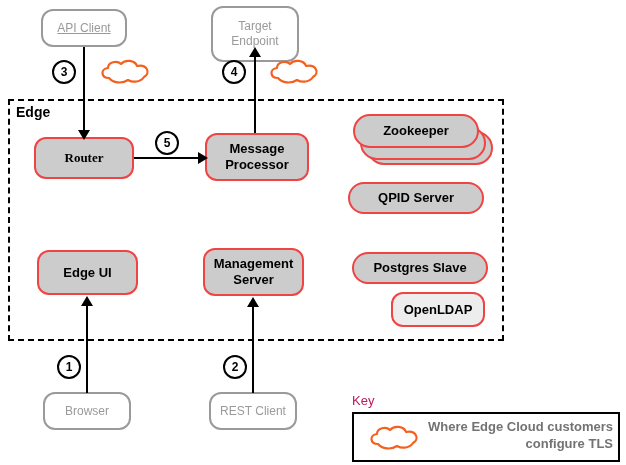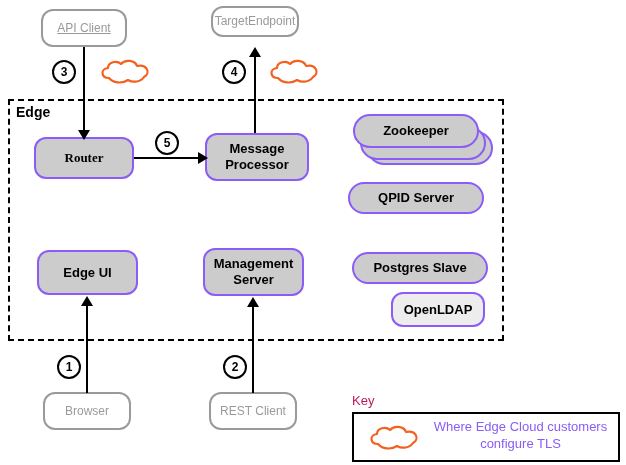--- a/index.html
+++ b/index.html
@@ -30,21 +30,21 @@
   .ext {
     border: 2px solid #9a9a9a;
     background: #ffffff;
     color: #9a9a9a;
     border-radius: 12px;
     font-size: 12px;
     font-weight: normal;
   }
   
   .comp {
-    border: 2px solid #8b5cf6;
+    border: 2px solid #ef4444;
     background: #cccccc;
     color: #000000;
     border-radius: 12px;
     font-size: 13px;
     font-weight: bold;
   }
   .comp.light {
     background: #ededed;
   }
   .comp.pill {
@@ -132,38 +132,39 @@
   }
   .key-box {
     position: absolute;
     box-sizing: border-box;
     border: 2px solid #000000;
     background: #ffffff;
   }
   .key-text {
     position: absolute;
     font-size: 13px;
-    color: #8b5cf6;
+    color: #737373;
     line-height: 1.3;
-    text-align: center;
+    text-align: right;
+    font-weight: bold;
   }
 </style>
 </head>
 <body>
 
 <div id="canvas">
 
   <div class="edge-box" style="left:8px; top:99px; width:496px; height:242px;"></div>
   <div class="edge-label" style="left:16px; top:104px;">Edge</div>
 
   <div class="node ext" style="left:41px; top:9px; width:86px; height:38px;text-decoration:underline;">
     <span>API Client</span>
   </div>
 
-  <div class="node ext" style="left:211px; top:6px; width:88px; height:31px; flex-direction:row;">
+  <div class="node ext" style="left:211px; top:6px; width:88px; height:56px; flex-direction:column;">
     <span>Target</span>
     <span>Endpoint</span>
   </div>
 
   <div class="arrow-line" style="left:83px; top:47px; width:2px; height:86px;"></div>
   <div class="arrow-head down" style="left:78px; top:130px;"></div>
   <div class="step" style="left:52px; top:60px;">
     <span>3</span>
   </div>
 

